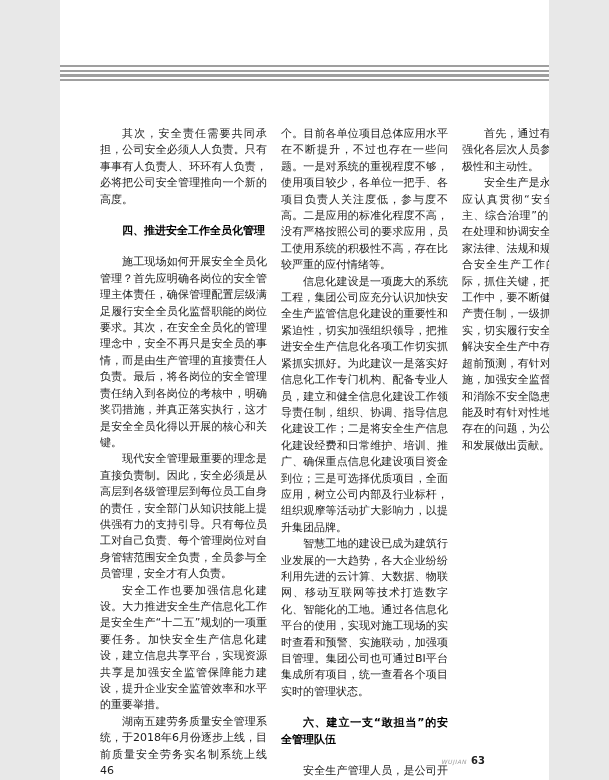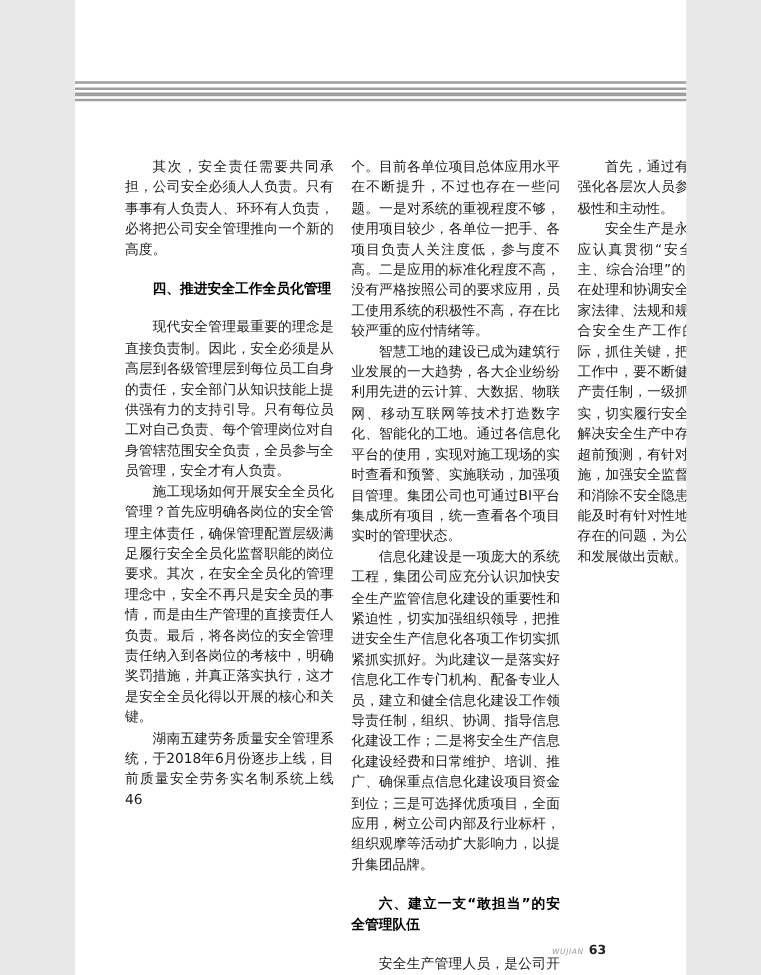--- a/index.html
+++ b/index.html
@@ -57,29 +57,30 @@
     <div>HUNAN 5TH</div>
     <div>CONSTRUCTION</div>
     <div>GROUP</div>
   </div>
 
   <div class="content">
 
     <div class="col">
       <p class="indent">其次，安全责任需要共同承担，公司安全必须人人负责。只有事事有人负责人、环环有人负责，必将把公司安全管理推向一个新的高度。</p>
       <p class="heading">四、推进安全工作全员化管理</p>
+      <p class="indent">施工现场如何开展安全全员化管理？首先应明确各岗位的安全管理主体责任，确保管理配置层级满足履行安全全员化监督职能的岗位要求。其次，在安全全员化的管理理念中，安全不再只是安全员的事情，而是由生产管理的直接责任人负责。最后，将各岗位的安全管理责任纳入到各岗位的考核中，明确奖罚措施，并真正落实执行，这才是安全全员化得以开展的核心和关键。</p>
       <p class="indent">现代安全管理最重要的理念是直接负责制。因此，安全必须是从高层到各级管理层到每位员工自身的责任，安全部门从知识技能上提供强有力的支持引导。只有每位员工对自己负责、每个管理岗位对自身管辖范围安全负责，全员参与全员管理，安全才有人负责。</p>
-      <p class="indent">施工现场如何开展安全全员化管理？首先应明确各岗位的安全管理主体责任，确保管理配置层级满足履行安全全员化监督职能的岗位要求。其次，在安全全员化的管理理念中，安全不再只是安全员的事情，而是由生产管理的直接责任人负责。最后，将各岗位的安全管理责任纳入到各岗位的考核中，明确奖罚措施，并真正落实执行，这才是安全全员化得以开展的核心和关键。</p>
+      <p class="indent">安全工作也要加强信息化建设。大力推进安全生产信息化工作是安全生产“十二五”规划的一项重要任务。加快安全生产信息化建设，建立信息共享平台，实现资源共享是加强安全监管保障能力建设，提升企业安全监管效率和水平的重要举措。</p>
       <p class="indent">湖南五建劳务质量安全管理系统，于2018年6月份逐步上线，目前质量安全劳务实名制系统上线46</p>
     </div>
 
     <div class="col">
       <p>个。目前各单位项目总体应用水平在不断提升，不过也存在一些问题。一是对系统的重视程度不够，使用项目较少，各单位一把手、各项目负责人关注度低，参与度不高。二是应用的标准化程度不高，没有严格按照公司的要求应用，员工使用系统的积极性不高，存在比较严重的应付情绪等。</p>
+      <p class="indent">信息化建设是一项庞大的系统工程，集团公司应充分认识加快安全生产监管信息化建设的重要性和紧迫性，切实加强组织领导，把推进安全生产信息化各项工作切实抓紧抓实抓好。为此建议一是落实好信息化工作专门机构、配备专业人员，建立和健全信息化建设工作领导责任制，组织、协调、指导信息化建设工作；二是将安全生产信息化建设经费和日常维护、培训、推广、确保重点信息化建设项目资金到位；三是可选择优质项目，全面应用，树立公司内部及行业标杆，组织观摩等活动扩大影响力，以提升集团品牌。</p>
       <p class="indent">智慧工地的建设已成为建筑行业发展的一大趋势，各大企业纷纷利用先进的云计算、大数据、物联网、移动互联网等技术打造数字化、智能化的工地。通过各信息化平台的使用，实现对施工现场的实时查看和预警、实施联动，加强项目管理。集团公司也可通过BI平台集成所有项目，统一查看各个项目实时的管理状态。</p>
-      <p class="indent">信息化建设是一项庞大的系统工程，集团公司应充分认识加快安全生产监管信息化建设的重要性和紧迫性，切实加强组织领导，把推进安全生产信息化各项工作切实抓紧抓实抓好。为此建议一是落实好信息化工作专门机构、配备专业人员，建立和健全信息化建设工作领导责任制，组织、协调、指导信息化建设工作；二是将安全生产信息化建设经费和日常维护、培训、推广、确保重点信息化建设项目资金到位；三是可选择优质项目，全面应用，树立公司内部及行业标杆，组织观摩等活动扩大影响力，以提升集团品牌。</p>
       <p class="heading">六、建立一支“敢担当”的安全管理队伍</p>
       <p class="indent">安全生产管理人员，是公司开展安全生产管理工作的具体执行者，在公司安全生产中发挥着不可或缺的作</p>
     </div>
 
     <div class="col">
       <p class="indent">首先，通过有效的激励手段来强化各层次人员参与安全管理的积极性和主动性。</p>
       <p class="indent">安全生产是永恒的主题，我们应认真贯彻“安全第一、预防为主、综合治理”的安全生产方针，在处理和协调安全工作时，依据国家法律、法规和规章制度，紧密结合安全生产工作的现状，联系实际，抓住关键，把握重点。在实际工作中，要不断健全和完善安全生产责任制，一级抓一级，逐级抓落实，切实履行安全管理职责，及时解决安全生产中存在的薄弱环节，超前预测，有针对性地采取防范措施，加强安全监督检查，及时发现和消除不安全隐患。只有这样，才能及时有针对性地解决施工生产中存在的问题，为公司的生产、稳定和发展做出贡献。</p>
     </div>
 
   </div>

